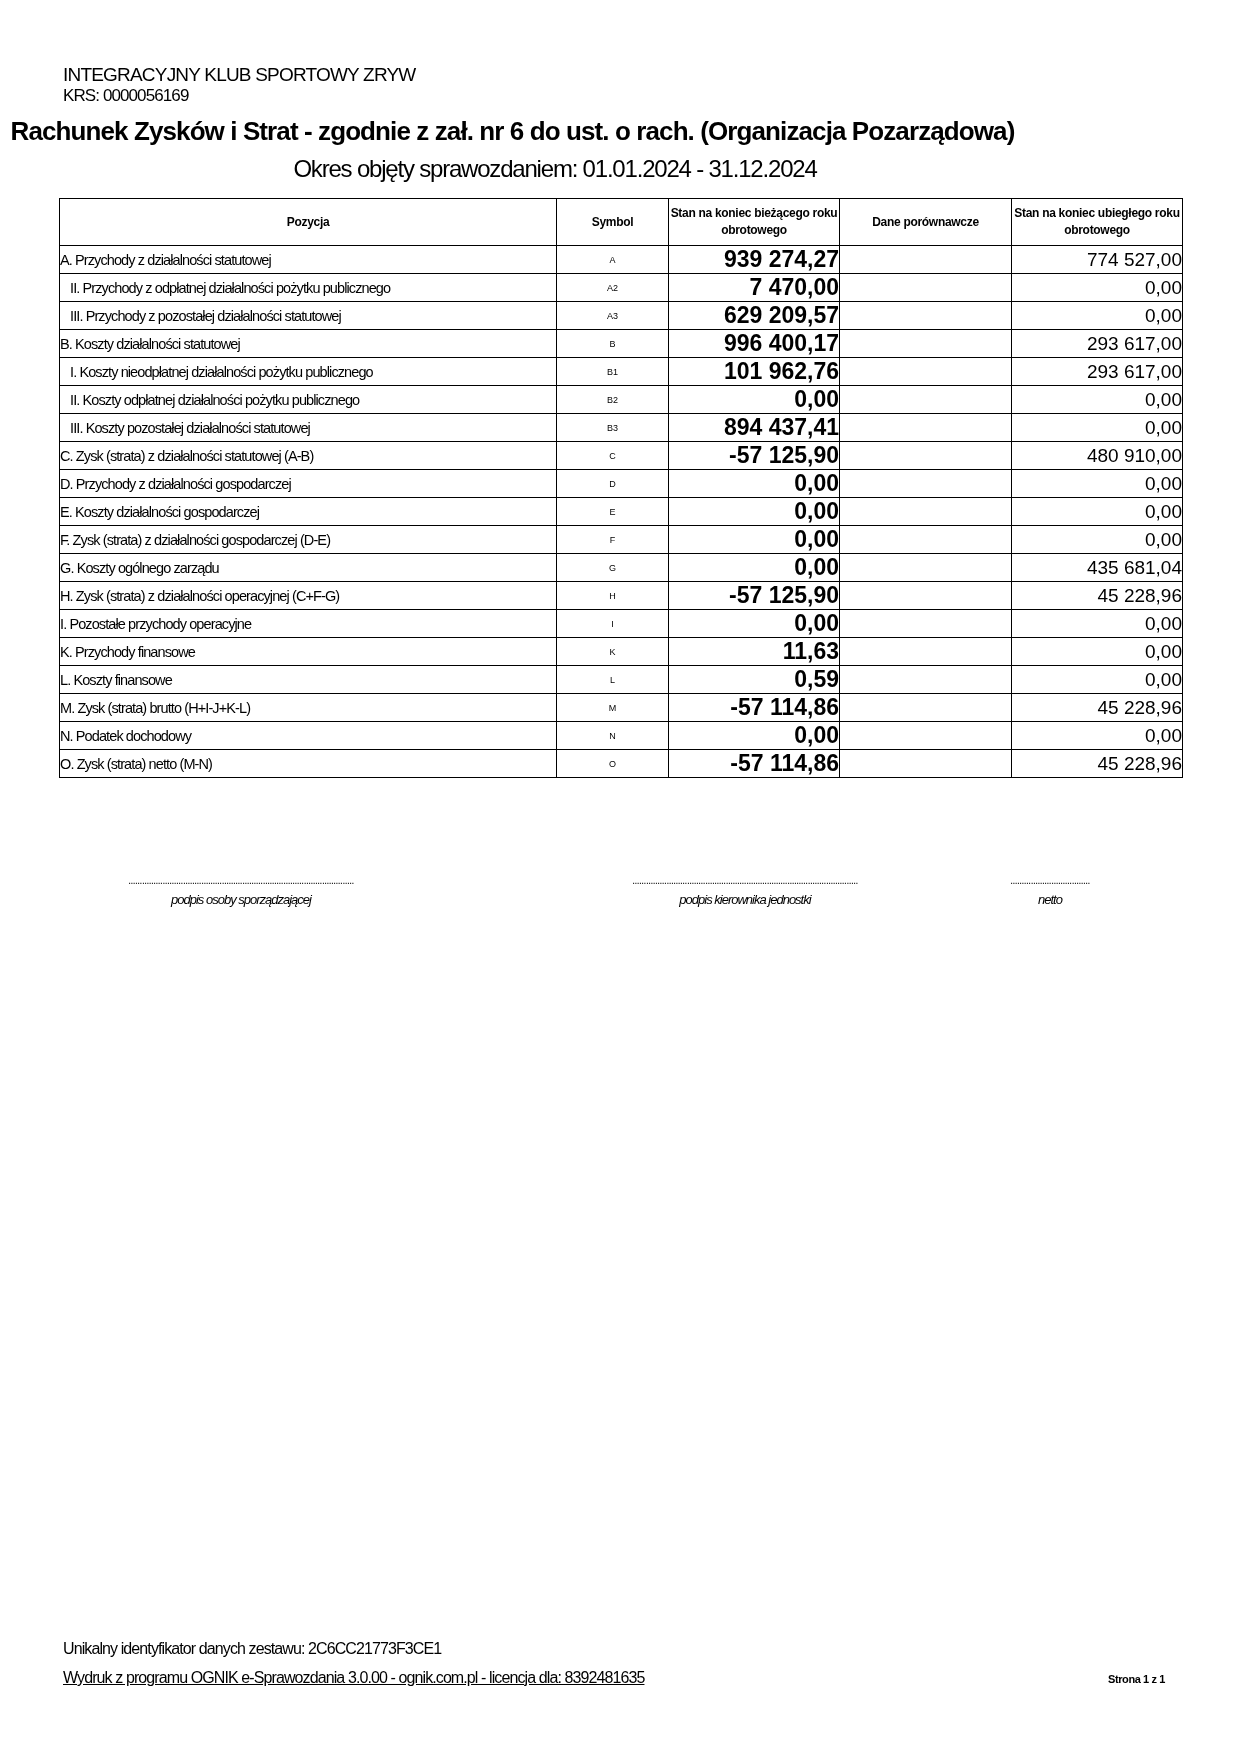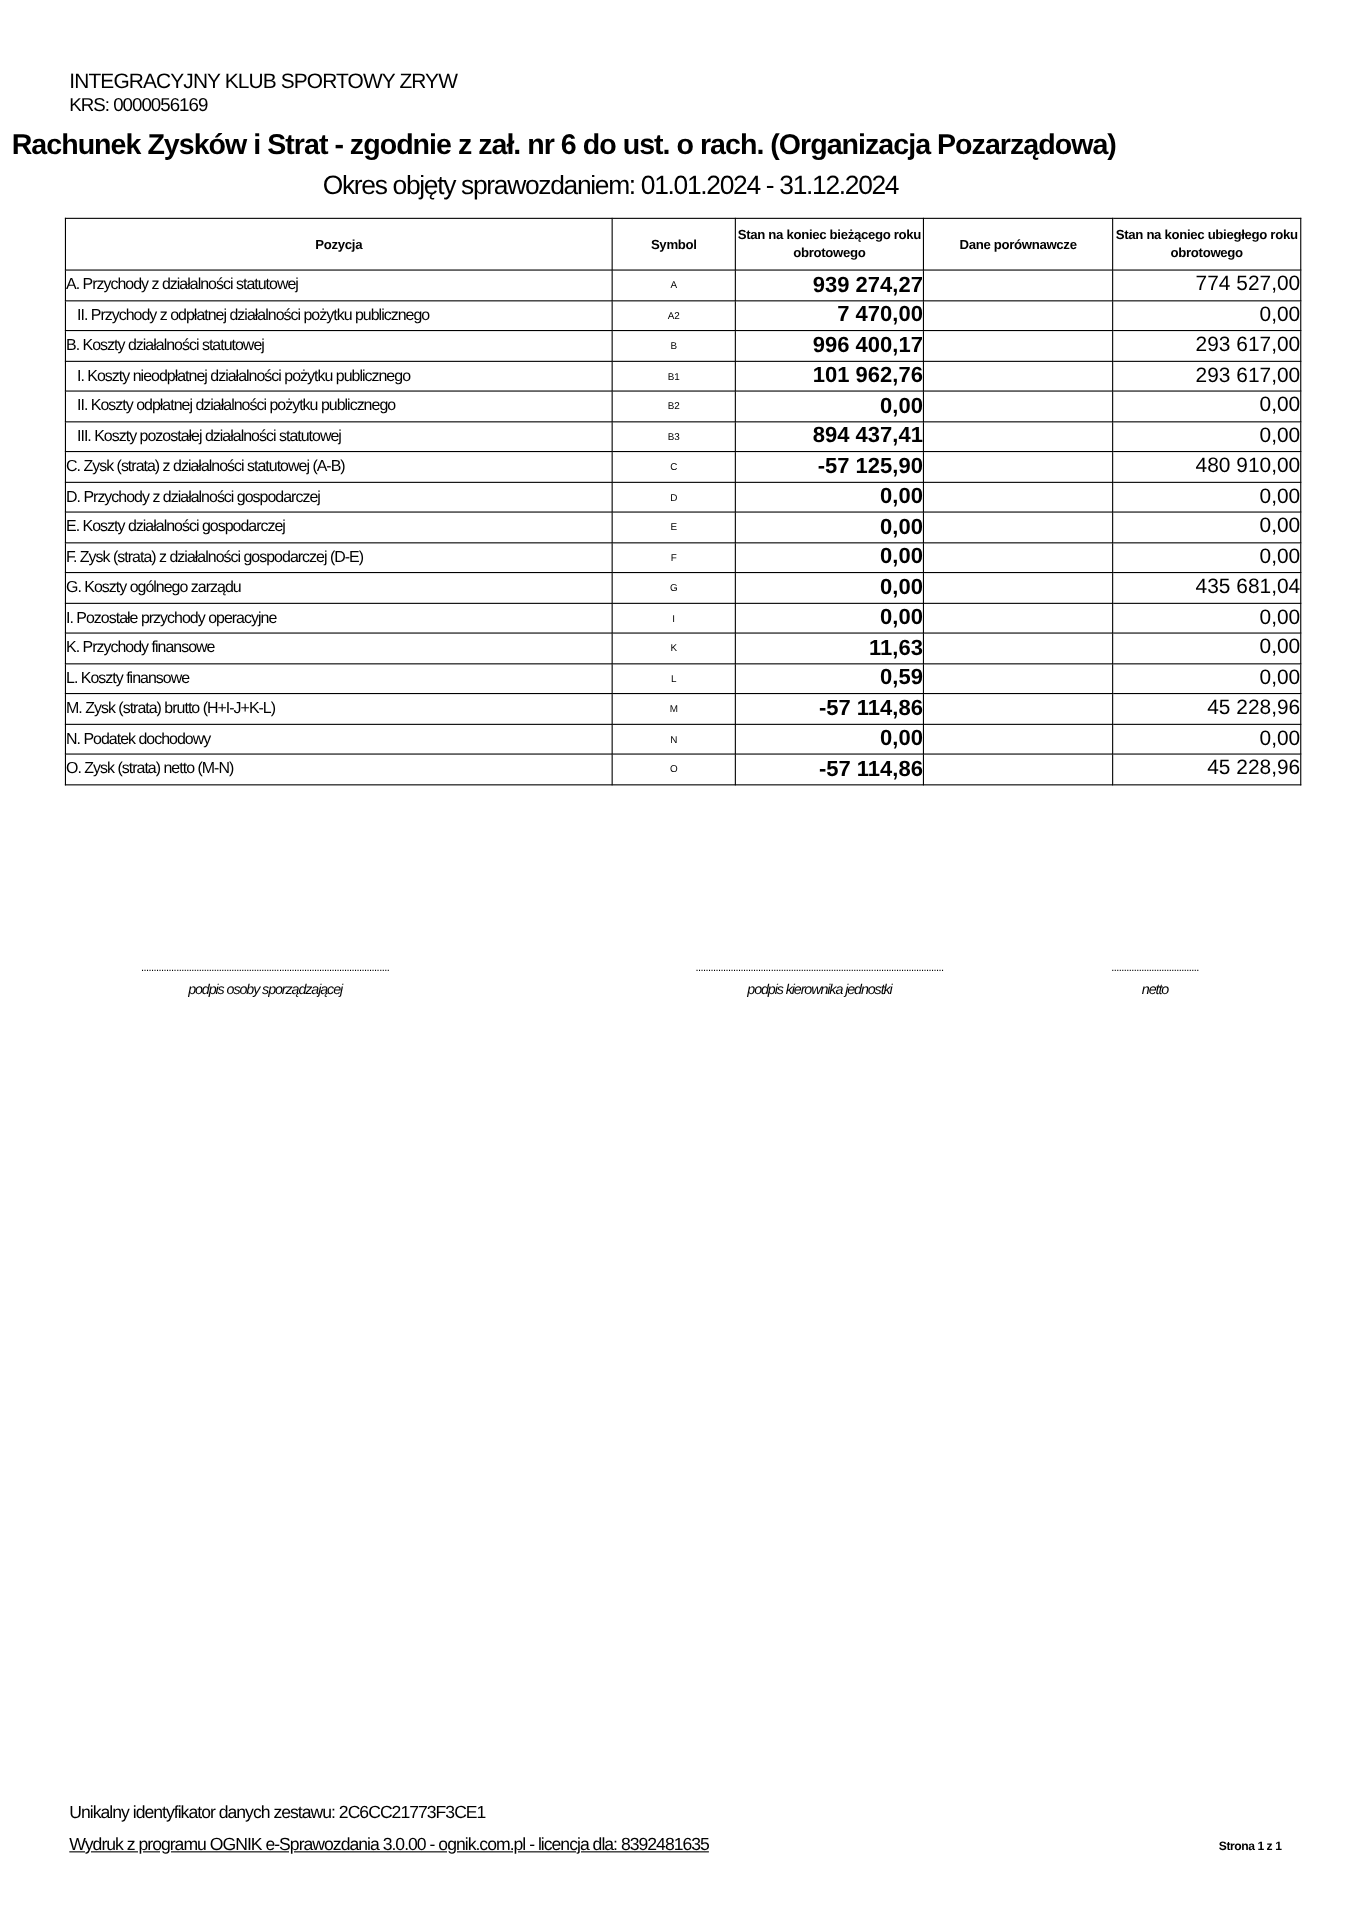--- a/index.html
+++ b/index.html
@@ -9,21 +9,21 @@
   .title { position: absolute; left: 0; width: 1025px; top: 115px; text-align: center; font-size: 26px; font-weight: bold; letter-spacing: -0.9px; line-height: 32px; }
   .period { position: absolute; left: 0; width: 1110px; top: 154px; text-align: center; font-size: 24px; letter-spacing: -1.2px; line-height: 30px; }
 
   table.rzis { position: absolute; left: 59px; top: 198px; width: 1123px; border-collapse: collapse; table-layout: fixed; }
   table.rzis th, table.rzis td { border: 1.5px solid #000; padding: 0; }
   table.rzis th { height: 46px; font-size: 12px; font-weight: bold; text-align: center; line-height: 17px; letter-spacing: -0.3px; }
   table.rzis td { height: 26.5px; }
   td.pos { font-size: 14.5px; letter-spacing: -0.9px; padding-left: 2px; white-space: nowrap; }
   td.pos.sub { padding-left: 10px; }
   td.sym { font-size: 9px; text-align: center; }
-  td.cur { font-size: 20px; font-weight: bold; text-align: right; padding-right: 3px; }
+  td.cur { font-size: 23px; font-weight: bold; text-align: right; padding-right: 3px; }
   td.cmp { }
   td.prev { font-size: 19px; text-align: right; padding-right: 3px; }
 
   .sig { position: absolute; top: 876px; text-align: center; }
   .sig .dots { font-size: 10px; letter-spacing: -0.5px; line-height: 10px; white-space: nowrap; overflow: hidden; }
   .sig .lbl { font-size: 13px; font-style: italic; letter-spacing: -1px; margin-top: 6px; }
   .sig1 { left: 114px; width: 254px; }
   .sig2 { left: 618px; width: 254px; }
   .sig3 { left: 1000px; width: 100px; }
 
@@ -65,20 +65,27 @@
         <td class="prev">774 527,00</td>
       </tr>
       <tr>
         <td class="pos sub">II. Przychody z odpłatnej działalności pożytku publicznego</td>
         <td class="sym">A2</td>
         <td class="cur">7 470,00</td>
         <td class="cmp"></td>
         <td class="prev">0,00</td>
       </tr>
       <tr>
+        <td class="pos sub">III. Przychody z pozostałej działalności statutowej</td>
+        <td class="sym">A3</td>
+        <td class="cur">629 209,57</td>
+        <td class="cmp"></td>
+        <td class="prev">0,00</td>
+      </tr>
+      <tr>
         <td class="pos">B. Koszty działalności statutowej</td>
         <td class="sym">B</td>
         <td class="cur">996 400,17</td>
         <td class="cmp"></td>
         <td class="prev">293 617,00</td>
       </tr>
       <tr>
         <td class="pos sub">I. Koszty nieodpłatnej działalności pożytku publicznego</td>
         <td class="sym">B1</td>
         <td class="cur">101 962,76</td>
@@ -126,20 +133,27 @@
         <td class="cur">0,00</td>
         <td class="cmp"></td>
         <td class="prev">0,00</td>
       </tr>
       <tr>
         <td class="pos">G. Koszty ogólnego zarządu</td>
         <td class="sym">G</td>
         <td class="cur">0,00</td>
         <td class="cmp"></td>
         <td class="prev">435 681,04</td>
+      </tr>
+      <tr>
+        <td class="pos">H. Zysk (strata) z działalności operacyjnej (C+F-G)</td>
+        <td class="sym">H</td>
+        <td class="cur">-57 125,90</td>
+        <td class="cmp"></td>
+        <td class="prev">45 228,96</td>
       </tr>
       <tr>
         <td class="pos">I. Pozostałe przychody operacyjne</td>
         <td class="sym">I</td>
         <td class="cur">0,00</td>
         <td class="cmp"></td>
         <td class="prev">0,00</td>
       </tr>
       <tr>
         <td class="pos">K. Przychody finansowe</td>

